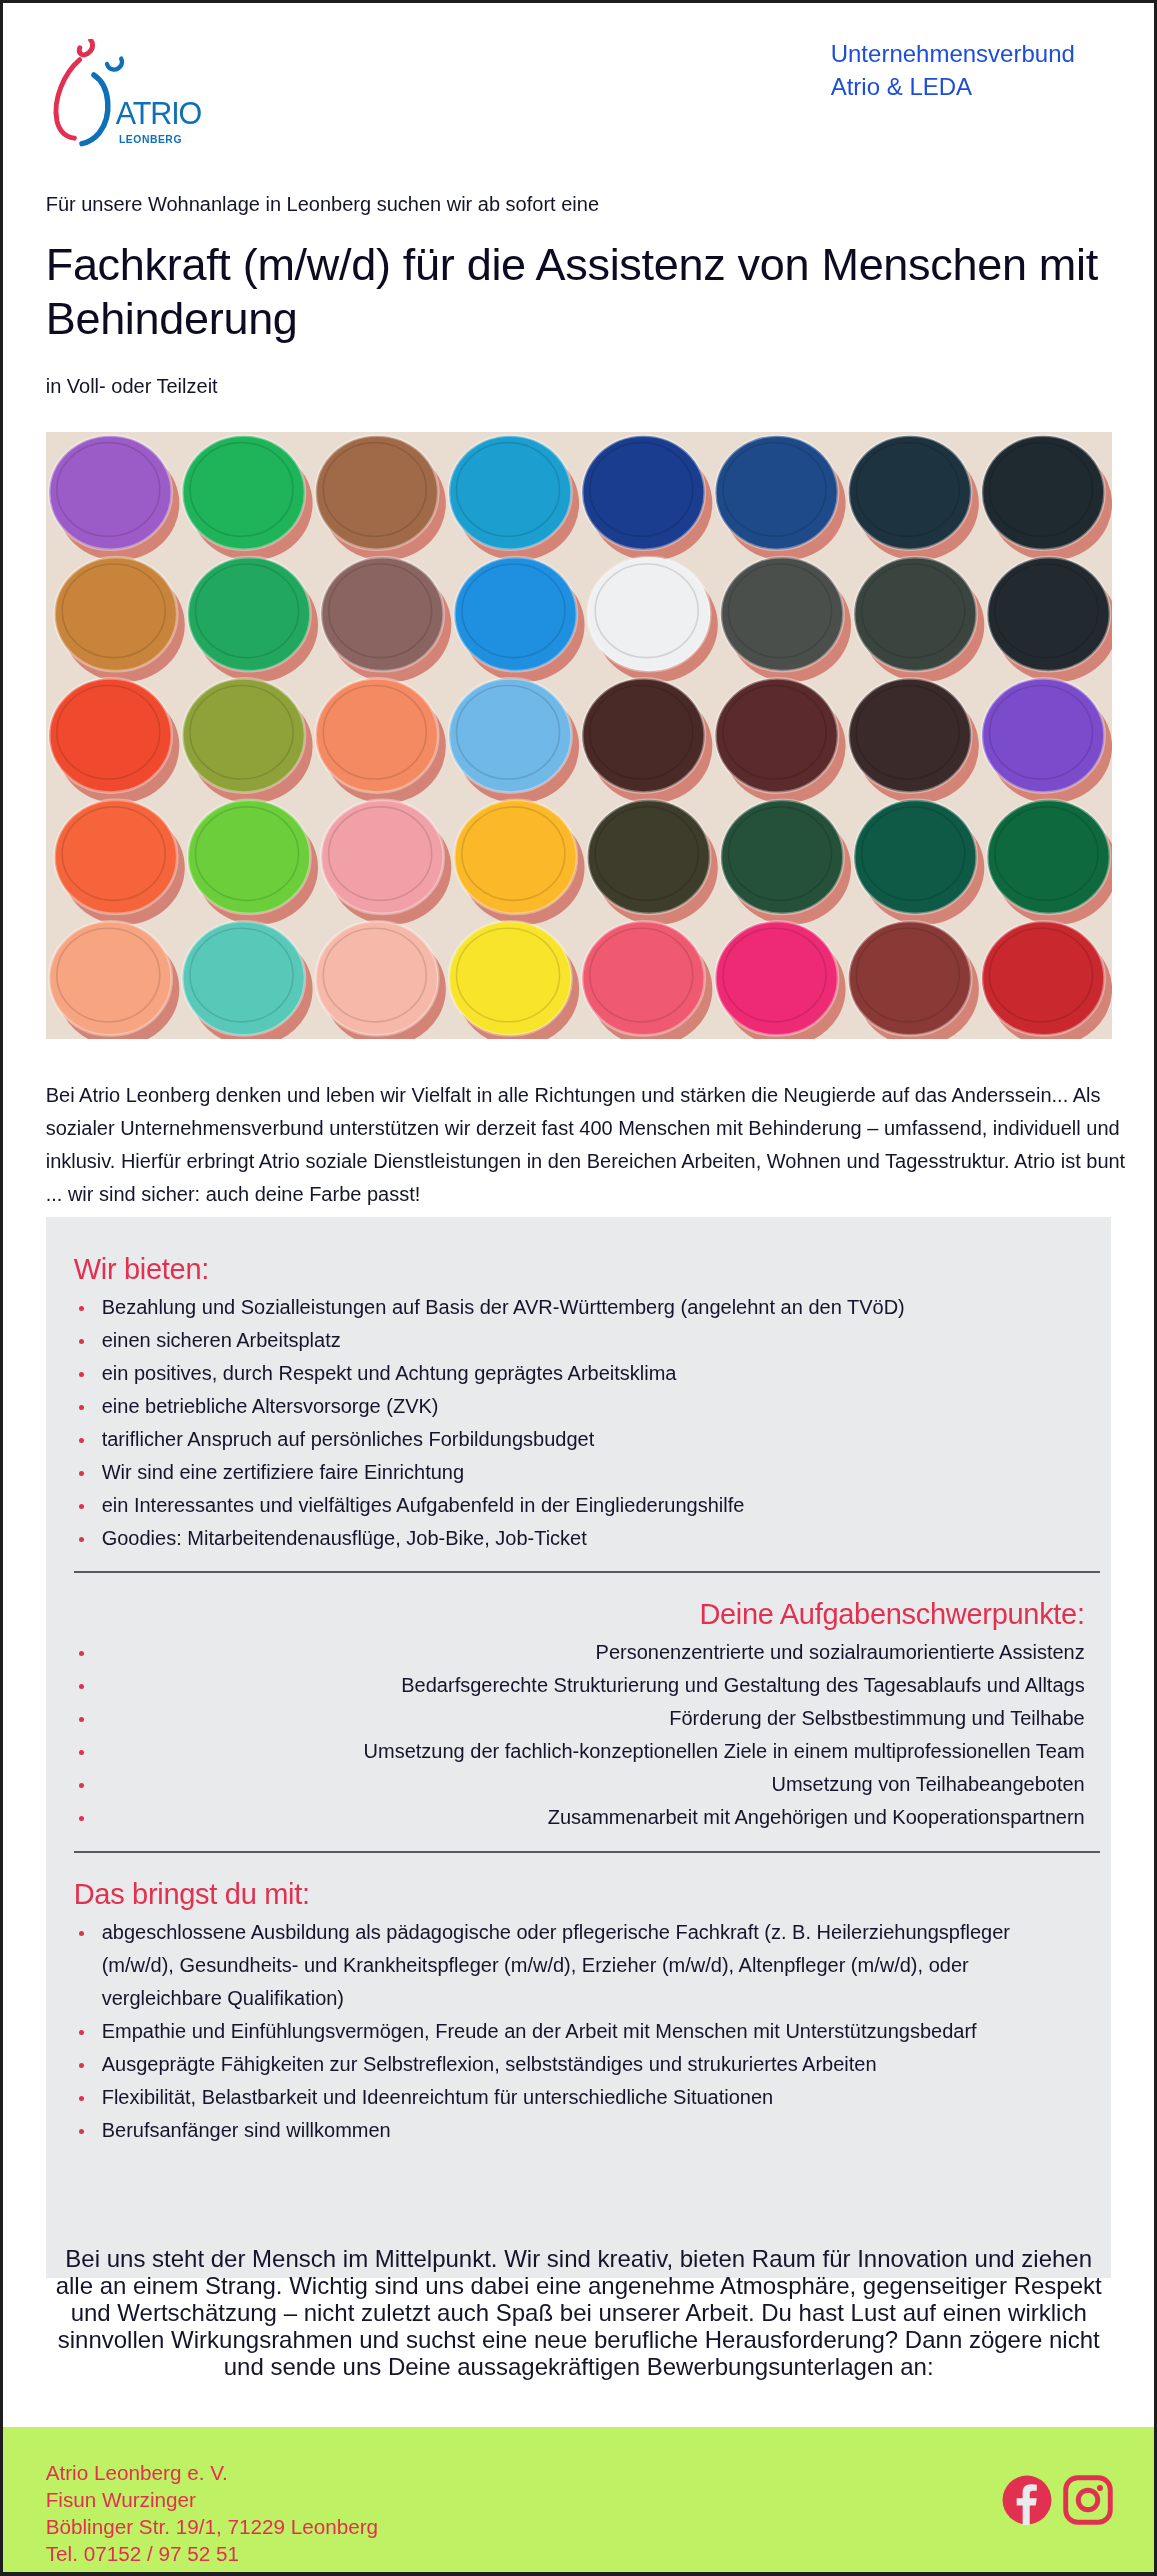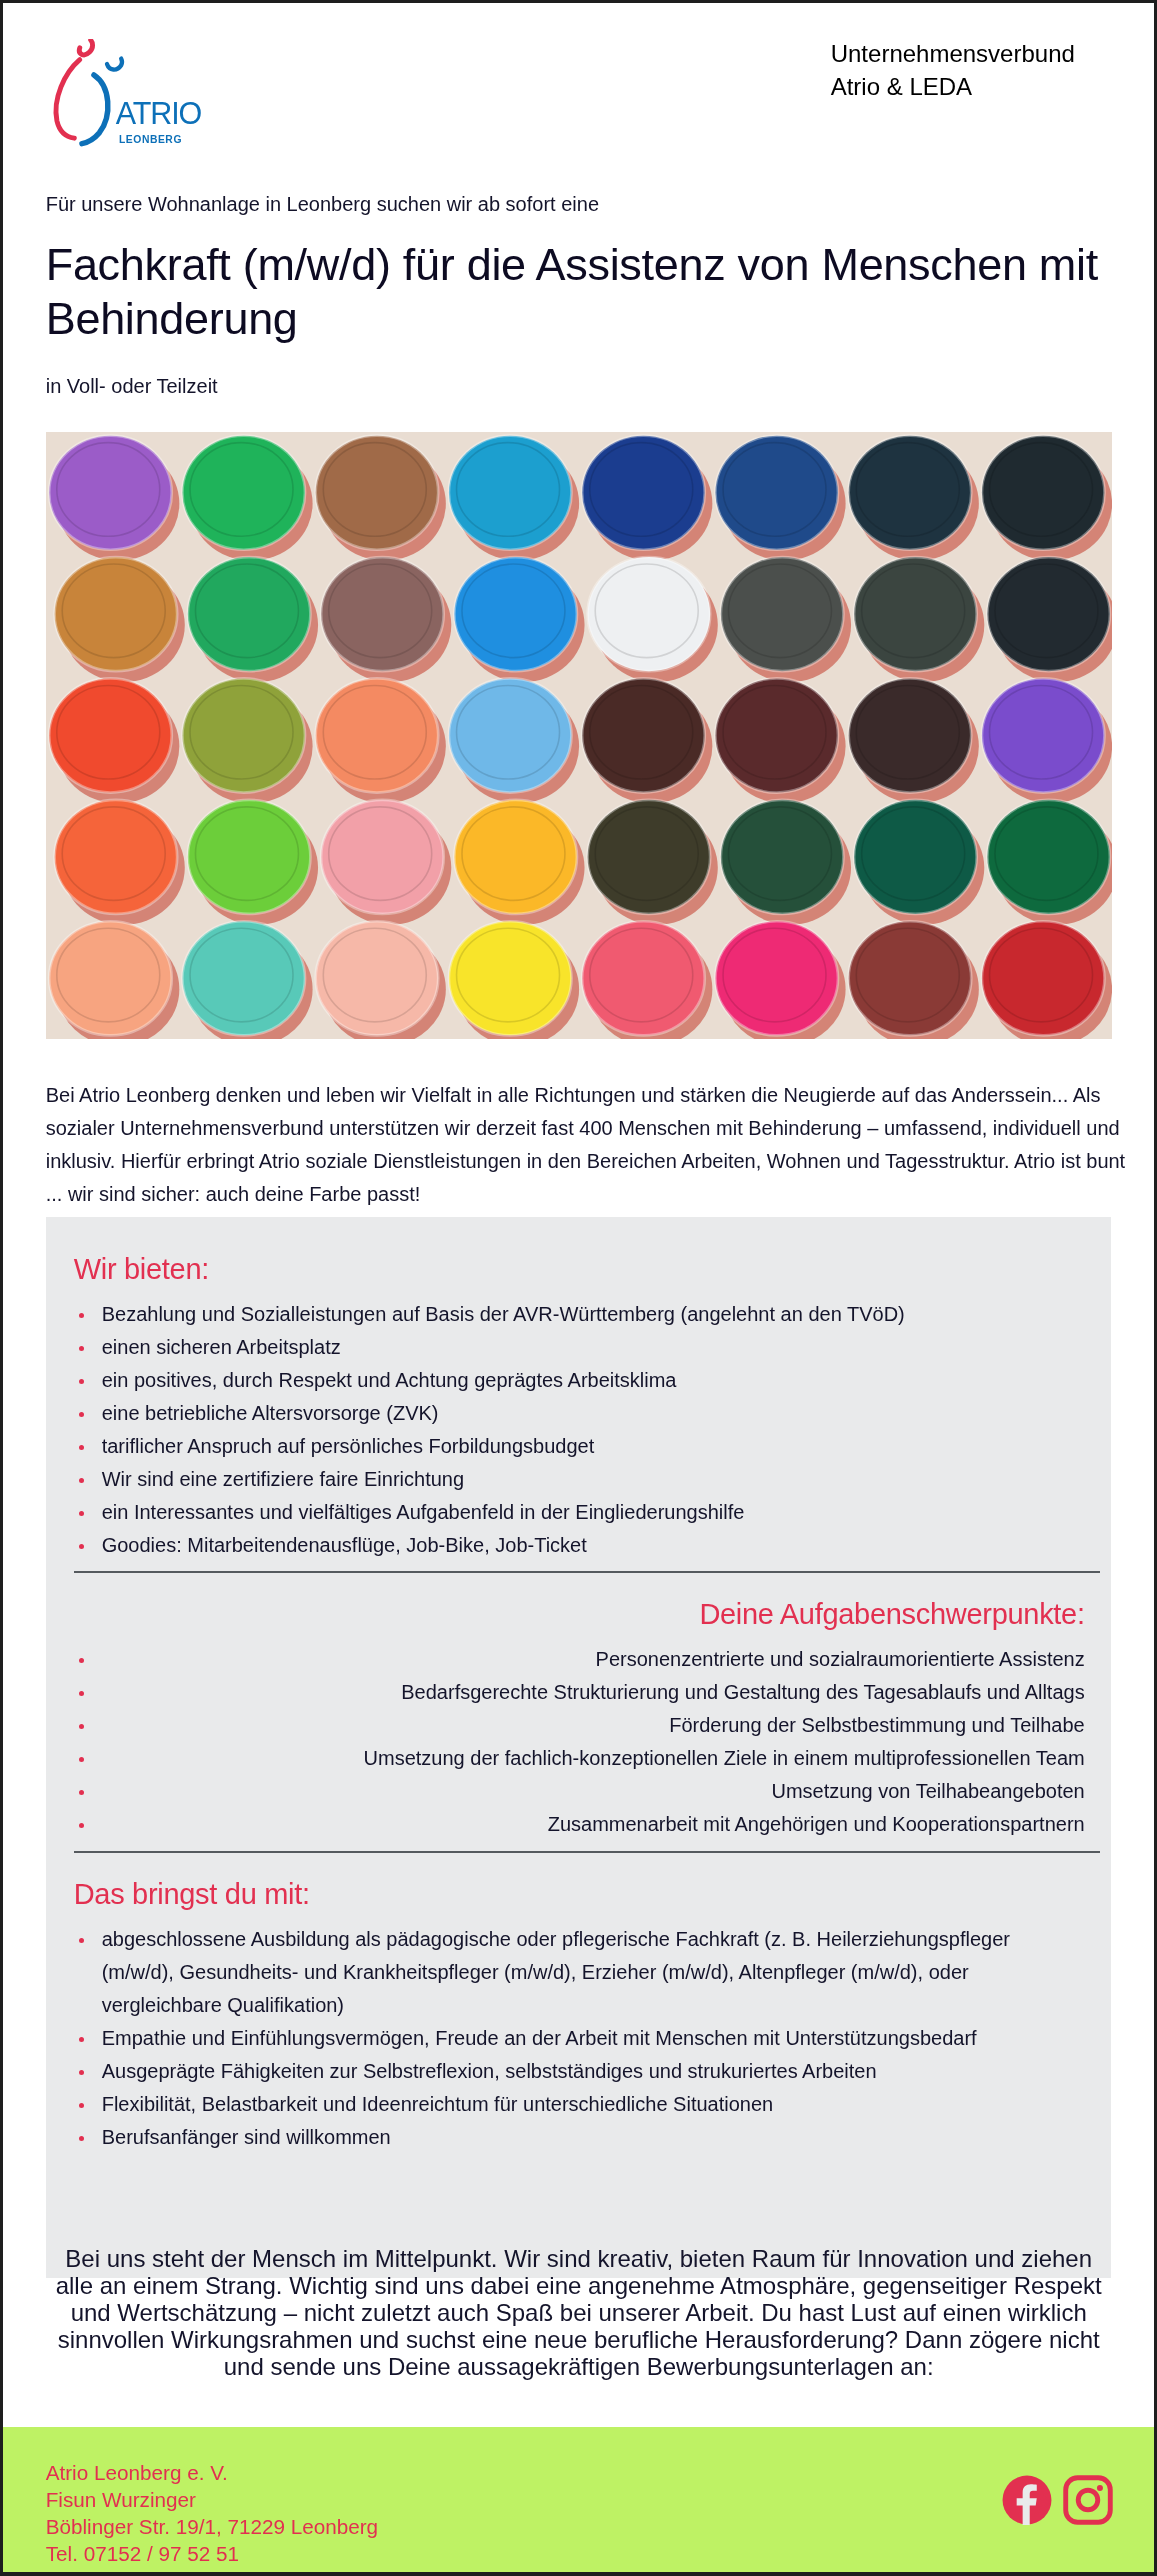--- a/index.html
+++ b/index.html
@@ -8,21 +8,21 @@
 
     .page {
       position: absolute; left: 2.7px; top: 3.3px; width: 1151px; height: 2569px;
       background: #ffffff; overflow: hidden;
     }
 
     
     .logo { position: absolute; left: 43px; top: 36px; width: 158px; height: 109px; }
     .company-name {
       position: absolute; left: 828px; top: 34px;
-      font-size: 24px; line-height: 33px; color: #000000;
+      font-size: 24px; line-height: 33px; color: #1d4ed8;
     }
 
     .intro-line { position: absolute; left: 43px; top: 188px; font-size: 20px; line-height: 27px; }
     .headline {
       position: absolute; left: 43px; top: 235px; width: 1082px;
       font-size: 45px; line-height: 54px; font-weight: 400; color: #0d0b22; letter-spacing: -0.3px;
     }
     .subline { position: absolute; left: 43px; top: 370px; font-size: 20px; line-height: 27px; }
 
     
@@ -37,21 +37,21 @@
       font-size: 20px; line-height: 33px;
     }
 
     
     .offer-box {
       position: absolute; left: 43px; top: 1214px; width: 1065px; height: 1061px;
       background: #e9eaeb;
     }
     .section { position: absolute; left: 28px; width: 1011px; }
     .section-title { font-size: 29px; line-height: 38px; color: #e23050; font-weight: 400; letter-spacing: -0.3px; }
-    .bullets { list-style: none; margin-top: 10px; }
+    .bullets { list-style: none; margin-top: 3px; }
     .bullets li {
       position: relative; padding-left: 28px;
       font-size: 20px; line-height: 33px; color: #14142b;
     }
     .bullets li::before {
       content: ""; position: absolute; left: 4.9px; top: 14.7px;
       width: 5.4px; height: 5.4px; border-radius: 50%; background: #e23050;
     }
     .divider { position: absolute; left: 28px; width: 1026px; height: 1.6px; background: #555a5e; }
 

